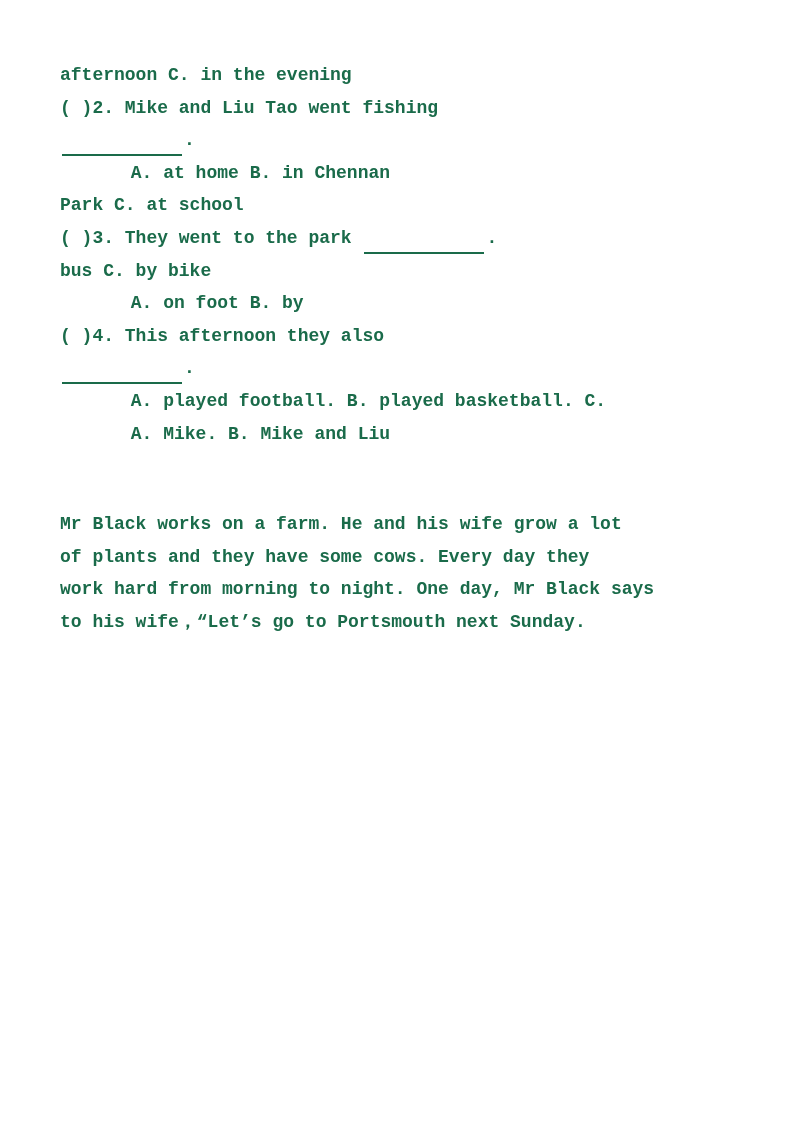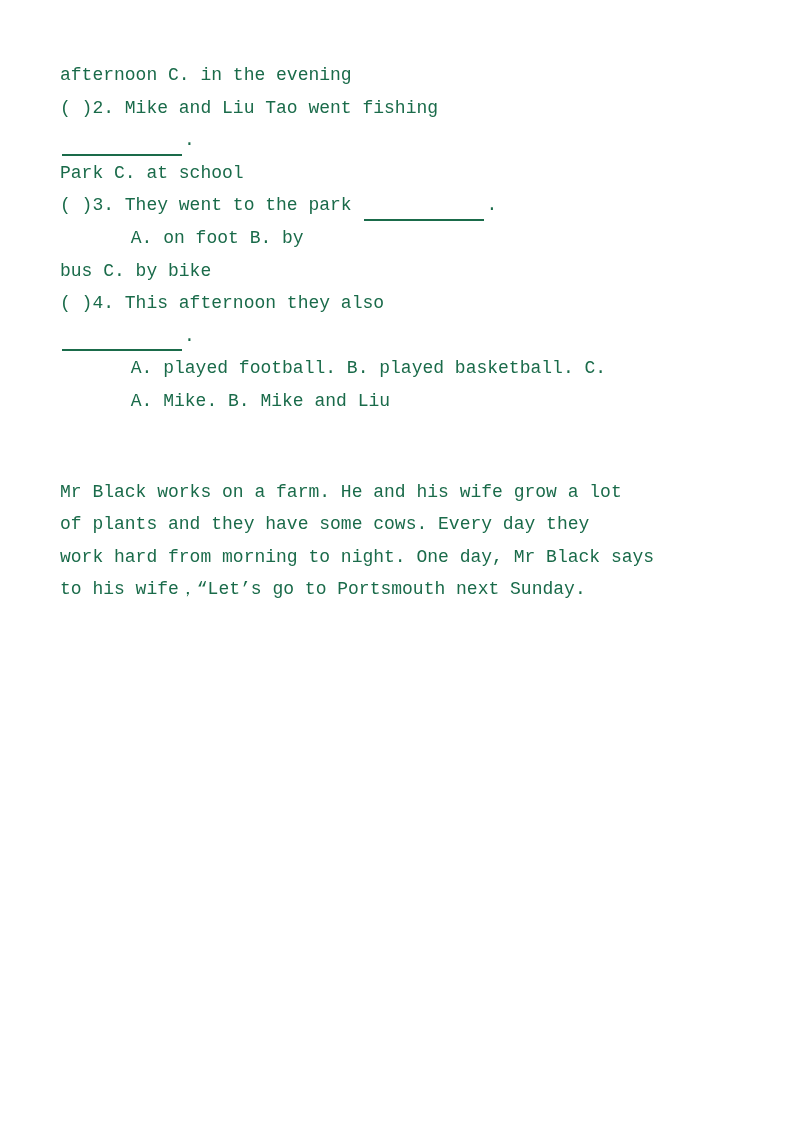--- a/index.html
+++ b/index.html
@@ -19,20 +19,21 @@
       line-height: 1.7;
     }
 
     .content {
       width: 100%;
     }
 
     .line {
       display: block;
       margin-bottom: 2px;
+      font-weight: bold;
     }
 
     .blank {
       display: inline-block;
       border-bottom: 2px solid #1a6b4a;
       min-width: 80px;
       vertical-align: bottom;
       margin: 0 2px;
     }
 
@@ -63,34 +64,38 @@
   </div>
 
   <div class="line">
     <span>(             )2.   Mike  and  Liu  Tao  went  fishing</span>
   </div>
   <div class="line">
     <span class="blank blank-long"></span><span>.</span>
   </div>
 
   <div class="line">
+    <span class="indent"></span>
+    <span>A.  at home                    B.  in Chennan</span>
+  </div>
+  <div class="line">
     <span>Park          C.  at school</span>
   </div>
 
   <div class="line">
     <span>(             )3.  They went to the park</span>
     <span class="blank blank-long"></span><span>.</span>
   </div>
 
   <div class="line">
+    <span>bus                          C.  by bike</span>
+  </div>
+  <div class="line">
     <span class="indent"></span>
     <span>A.   on  foot                   B.   by</span>
-  </div>
-  <div class="line">
-    <span>bus                          C.  by bike</span>
   </div>
 
   <div class="line">
     <span>(              )4.    This   afternoon   they   also</span>
   </div>
   <div class="line">
     <span class="blank blank-long"></span><span>.</span>
   </div>
 
   <div class="line">

